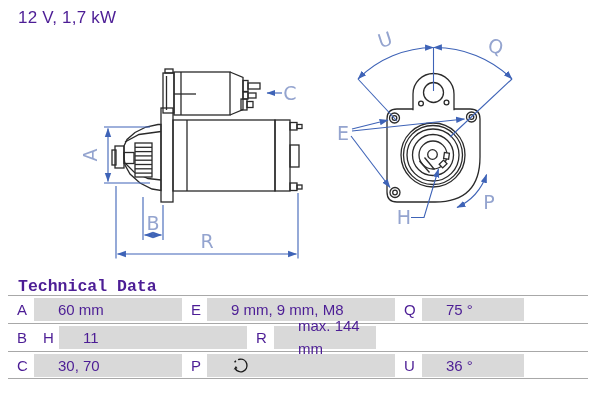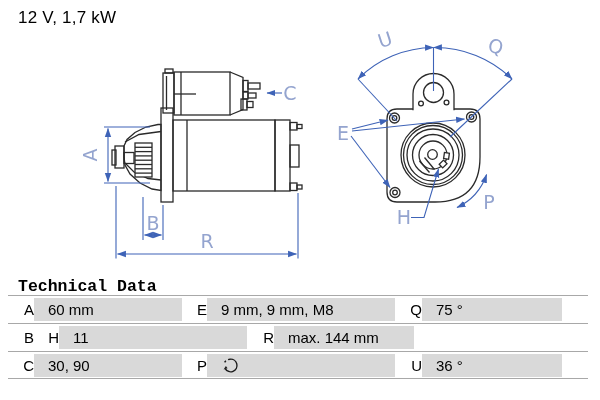--- a/index.html
+++ b/index.html
@@ -1,28 +1,28 @@
 <!DOCTYPE html>
 <html><head>
 <meta charset="utf-8">
 <style>
   html,body{margin:0;padding:0;background:#ffffff;}
   .screen{position:relative;width:600px;height:400px;background:#ffffff;overflow:hidden;
-          font-family:"Liberation Sans",sans-serif;color:#000000;text-align:right;}
+          font-family:"Liberation Sans",sans-serif;color:#4c1d95;}
   .title{position:absolute;left:18px;top:8px;font-size:17px;font-weight:500;letter-spacing:0.2px;}
   .drawing{position:absolute;left:0;top:0;width:600px;height:270px;}
   .tech-title{position:absolute;left:18px;top:277px;font-size:16.5px;font-weight:700;font-family:Liberation Mono, monospace;}
   .tdtable{position:absolute;left:8px;top:295px;width:580px;}
   .hline{height:1px;background:#a8a8a8;}
   .gap{height:2px;} .gap-s{height:1.5px;}
   .trow{display:flex;height:23px;line-height:23px;font-size:15px;}
   .lcell{background:#ffffff;padding-left:9px;box-sizing:border-box;}
-  .vcell{background:#d9d9d9;padding-left:14px;box-sizing:border-box;display:flex;align-items:center;}
+  .vcell{background:#d9d9d9;padding-left:24px;box-sizing:border-box;display:flex;align-items:center;}
   .w-l1{width:26px;} .w-v1{width:148px;} .w-l2{width:25px;} .w-v2{width:188px;}
-  .w-l3{width:27px;} .w-v3{width:140px;}
+  .w-l3{width:27px;} .w-v3{width:102px;}
   .dimtxt{font-size:19px;fill:#94a4cf;font-family:"DejaVu Sans",sans-serif;}
   .blk{stroke:#2a2a2a;stroke-width:1.3;fill:none;}
   .blkf{stroke:#2a2a2a;stroke-width:1.3;fill:#ffffff;}
   .dim{stroke:#3e63b7;stroke-width:1.1;fill:none;}
 </style>
 </head>
 <body>
 
 <div class="screen">
 
@@ -203,21 +203,21 @@
       <div class="lcell w-l2">H</div>
       <div class="vcell w-v2">11</div>
       <div class="lcell w-l3">R</div>
       <div class="vcell w-v3">max. 144 mm</div>
     </div>
     <div class="gap"></div>
     <div class="hline"></div>
     <div class="gap"></div>
     <div class="trow">
       <div class="lcell w-l1">C</div>
-      <div class="vcell w-v1">30, 90</div>
+      <div class="vcell w-v1">30, 70</div>
       <div class="lcell w-l2">P</div>
       <div class="vcell w-v2">
         <svg width="18" height="18" viewBox="0 0 18 18">
           <path d="M9,3.2 A6.3,6.3 0 1 1 4.2,12.6" fill="none" stroke="#1a1a1a" stroke-width="1.4"></path>
           <path d="M9,3.2 A6.3,6.3 0 0 0 3.3,7.2" fill="none" stroke="#1a1a1a" stroke-width="1.4" stroke-dasharray="2 2.4"></path>
           <path d="M6.6,12.2 L2.6,13.6 L4.9,9.9 Z" fill="#1a1a1a"></path>
         </svg>
         <span></span>
       </div>
       <div class="lcell w-l3">U</div>

